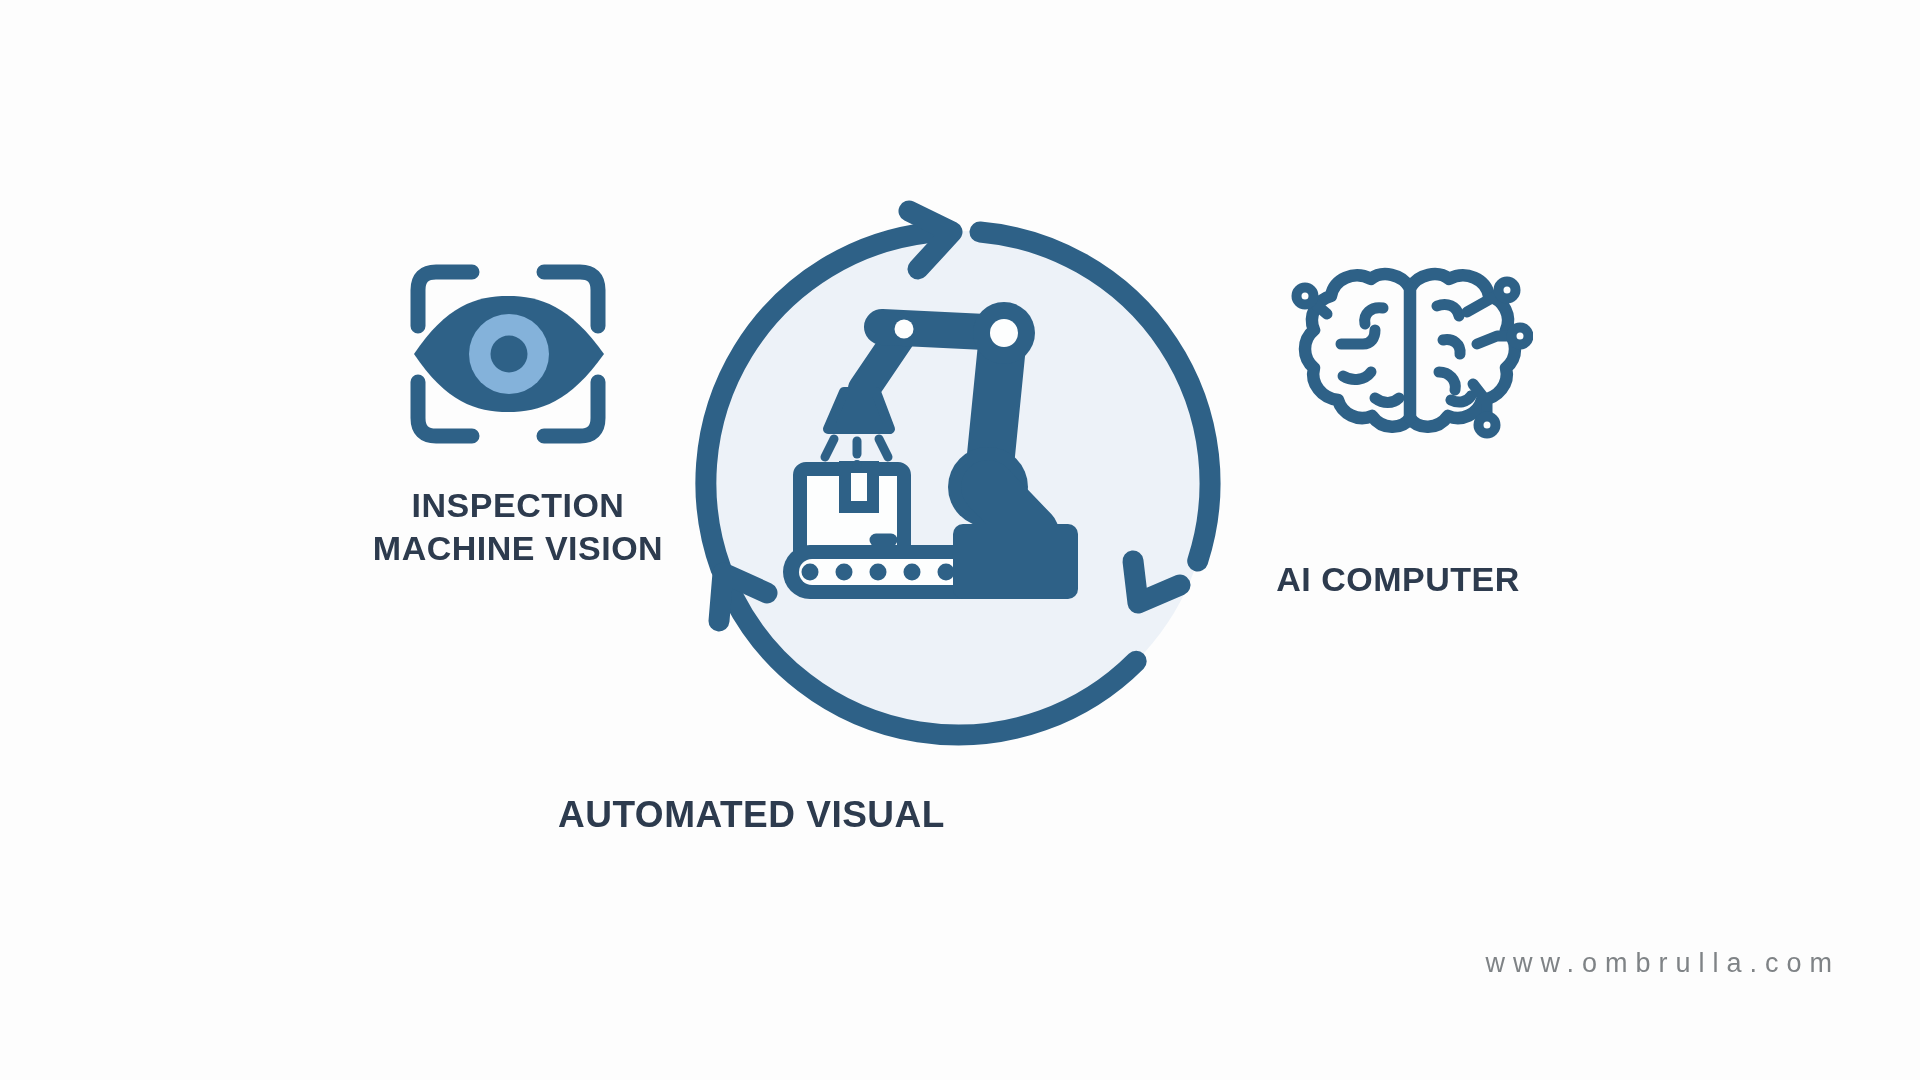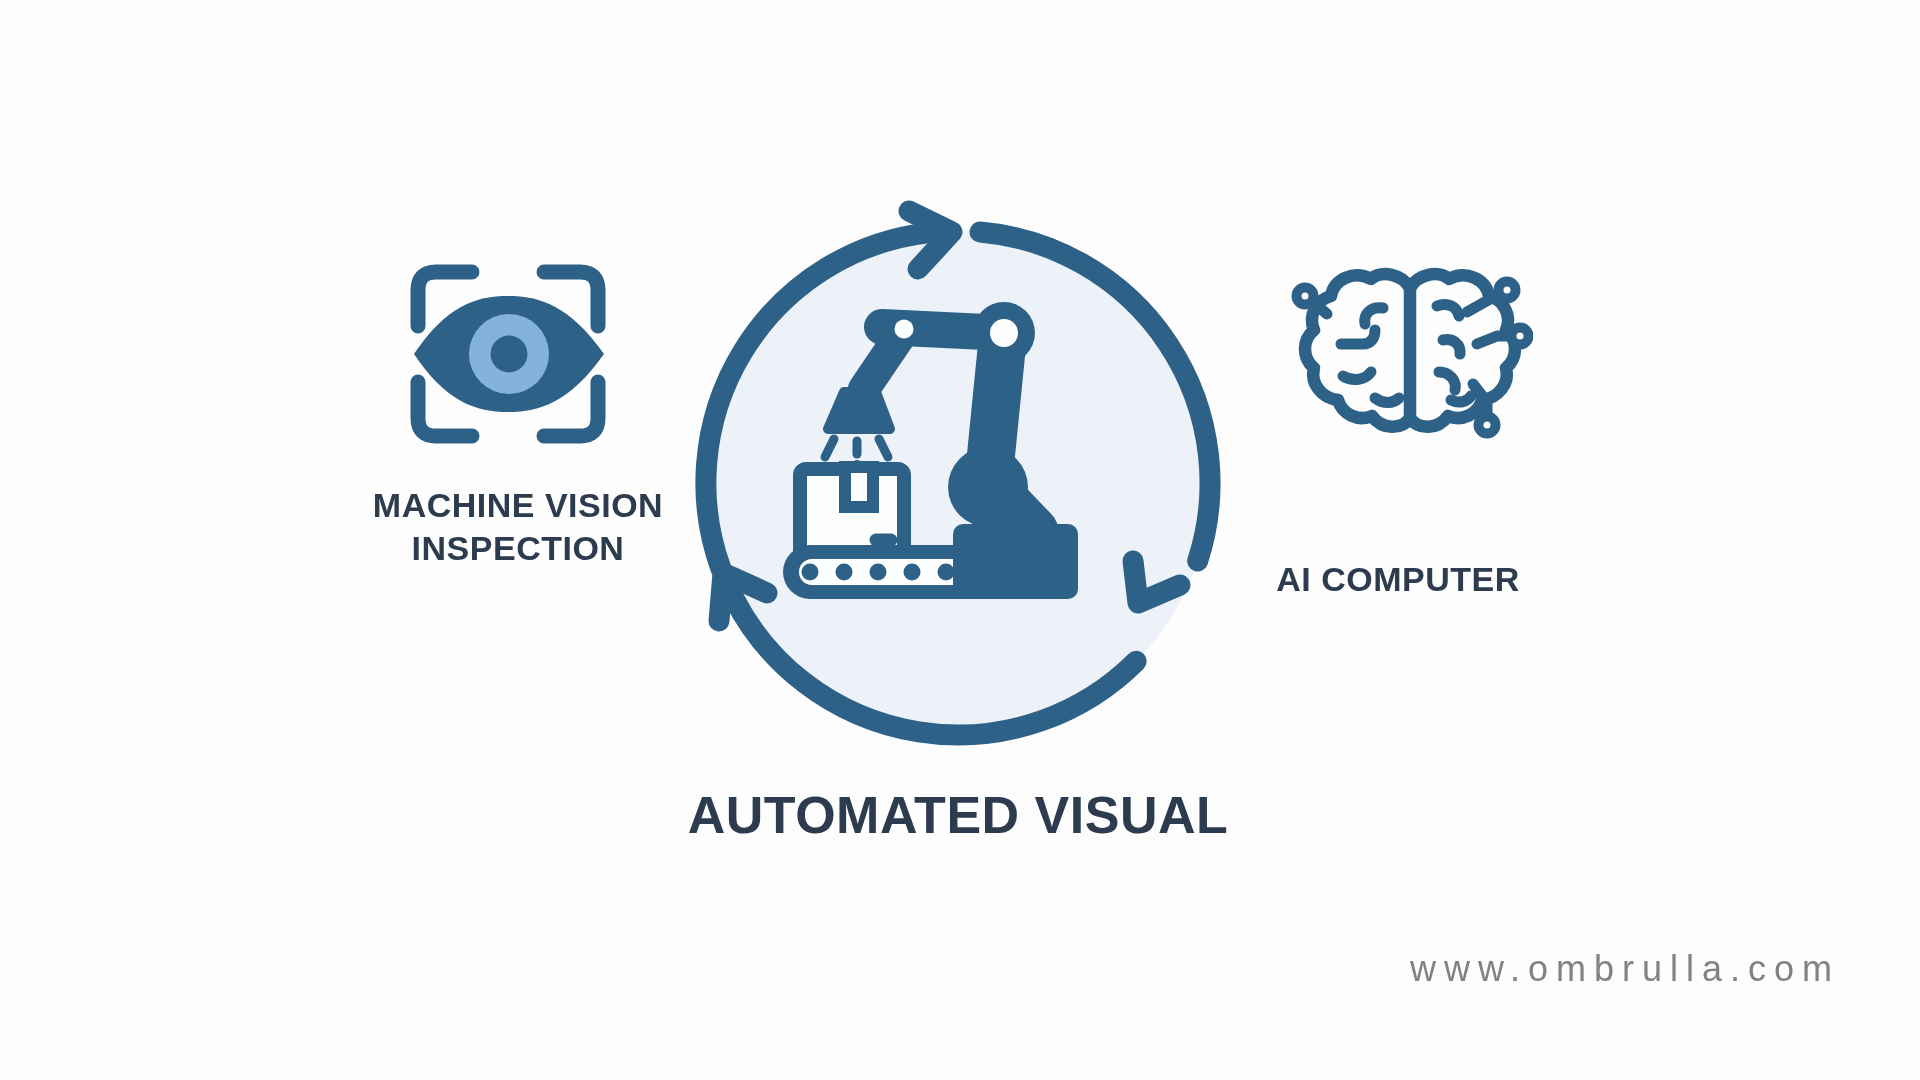--- a/index.html
+++ b/index.html
@@ -18,26 +18,26 @@
   .fcirc{fill:var(--circle-fill);}
   .firis{fill:var(--iris);}
   .node{fill:#fdfefe;stroke:var(--primary);}
   
   .feature-label{
     width:420px;text-align:center;
     font-size:34px;line-height:43px;font-weight:bold;
     letter-spacing:.5px;color:var(--heading);
   }
   .title{
-    width:800px;text-align:center;
-    font-size:52px;line-height:54px;font-weight:bold;
+    width:800px;text-align:left;
+    font-size:37px;line-height:54px;font-weight:bold;
     letter-spacing:.5px;color:var(--heading);
   }
   .url{
-    font-size:36px;font-weight:400;
+    font-size:27px;font-weight:400;
     letter-spacing:8px;color:var(--url-gray);
     text-align:right;width:450px;
   }
 </style>
 </head>
 <body>
 
 <div id="canvas">
 
   <div class="abs" style="left:408px;top:264px;width:200px;height:180px;">
@@ -47,22 +47,22 @@
       <path class="sp" stroke-width="15" d="M136,8 H172 Q190,8 190,26 V62"></path>
       <path class="sp" stroke-width="15" d="M10,118 V154 Q10,172 28,172 H64"></path>
       <path class="sp" stroke-width="15" d="M136,172 H172 Q190,172 190,154 V118"></path>
 
       <path class="fp" d="M6,90 C38,42 68,32 100,32 C132,32 162,42 196,90 C162,138 132,148 100,148 C68,148 38,138 6,90 Z"></path>
       <circle class="firis" cx="101" cy="90" r="40"></circle>
       <circle class="fp" cx="101" cy="90" r="18.5"></circle>
     </svg>
   </div>
   <div class="abs feature-label" style="left:308px;top:484px;">
+    <div>INSPECTION</div>
     <div>MACHINE VISION</div>
-    <div>INSPECTION</div>
   </div>
 
   <div class="abs" style="left:658px;top:183px;width:600px;height:600px;">
     <svg width="600" height="600" viewBox="0 0 600 600">
 
       <circle class="fcirc" cx="300" cy="300" r="252"></circle>
 
       <path class="sp" stroke-width="21" d="M63.1,386.2 A252,252 0 0 1 269.3,49.8"></path>
       <path class="sp" stroke-width="21" d="M322,49 A252,252 0 0 1 539.7,377.9"></path>
       <path class="sp" stroke-width="21" d="M478.2,478.2 A252,252 0 0 1 75.5,414.4"></path>

